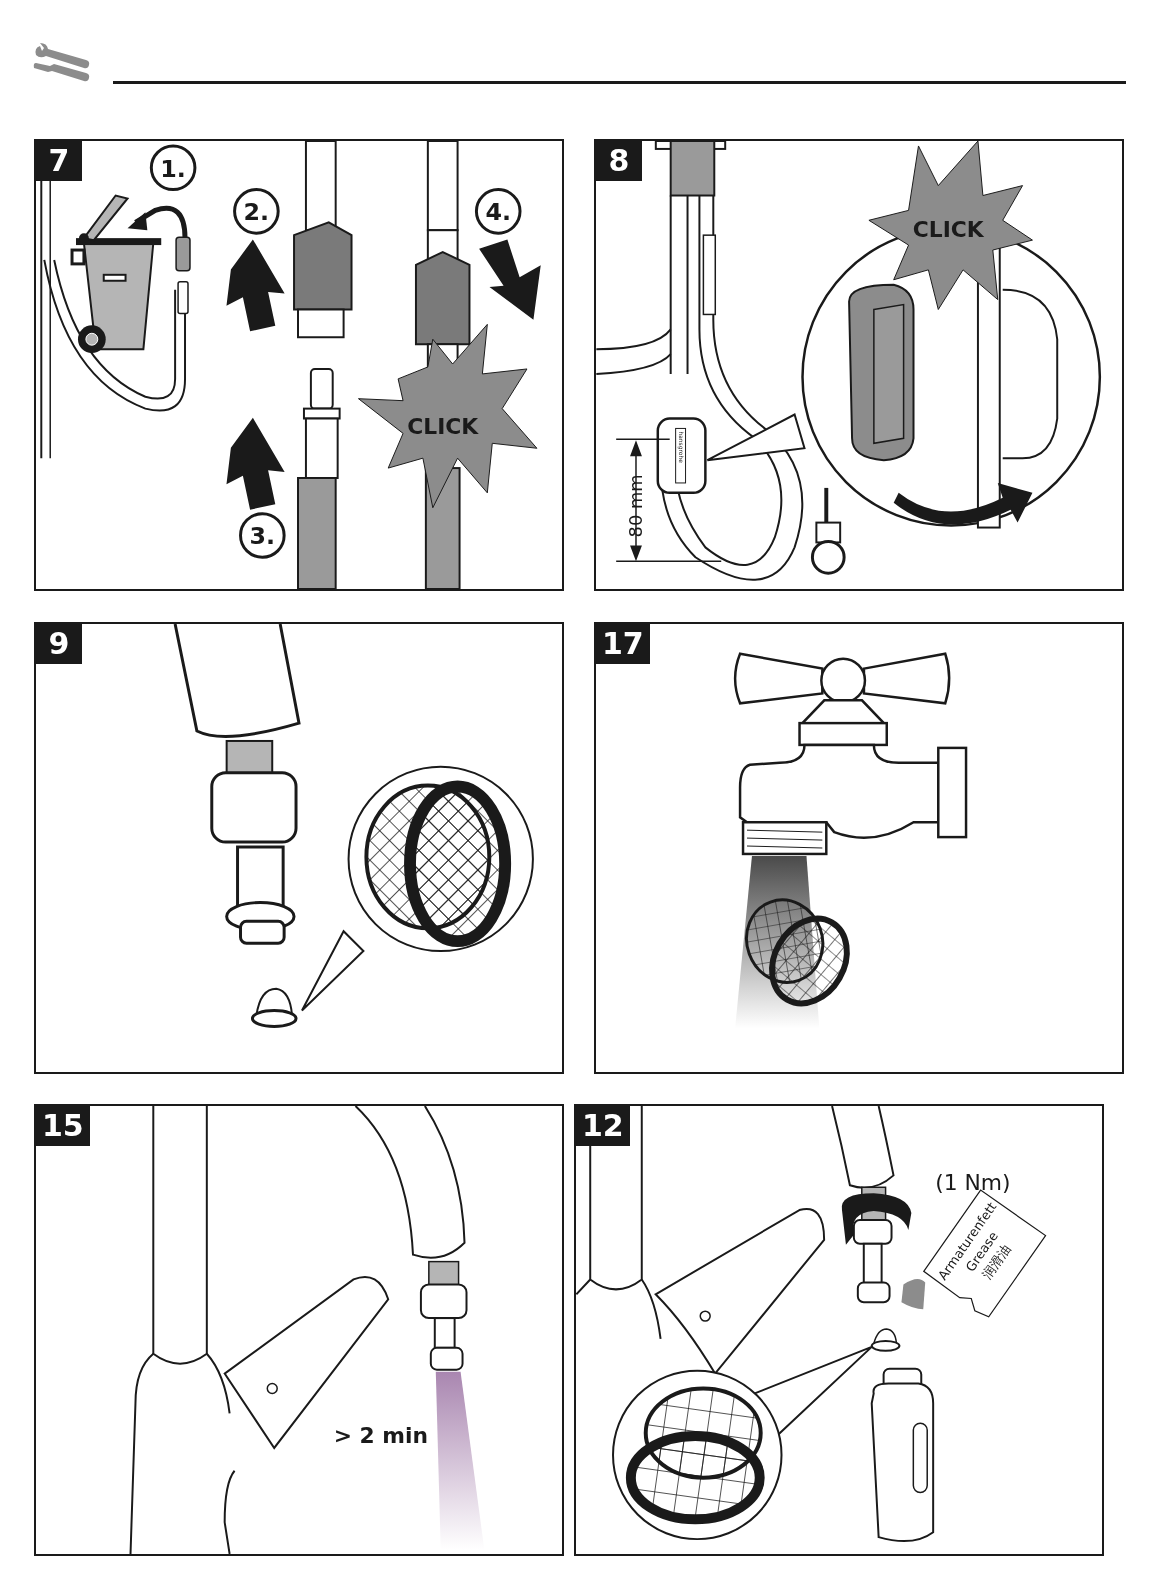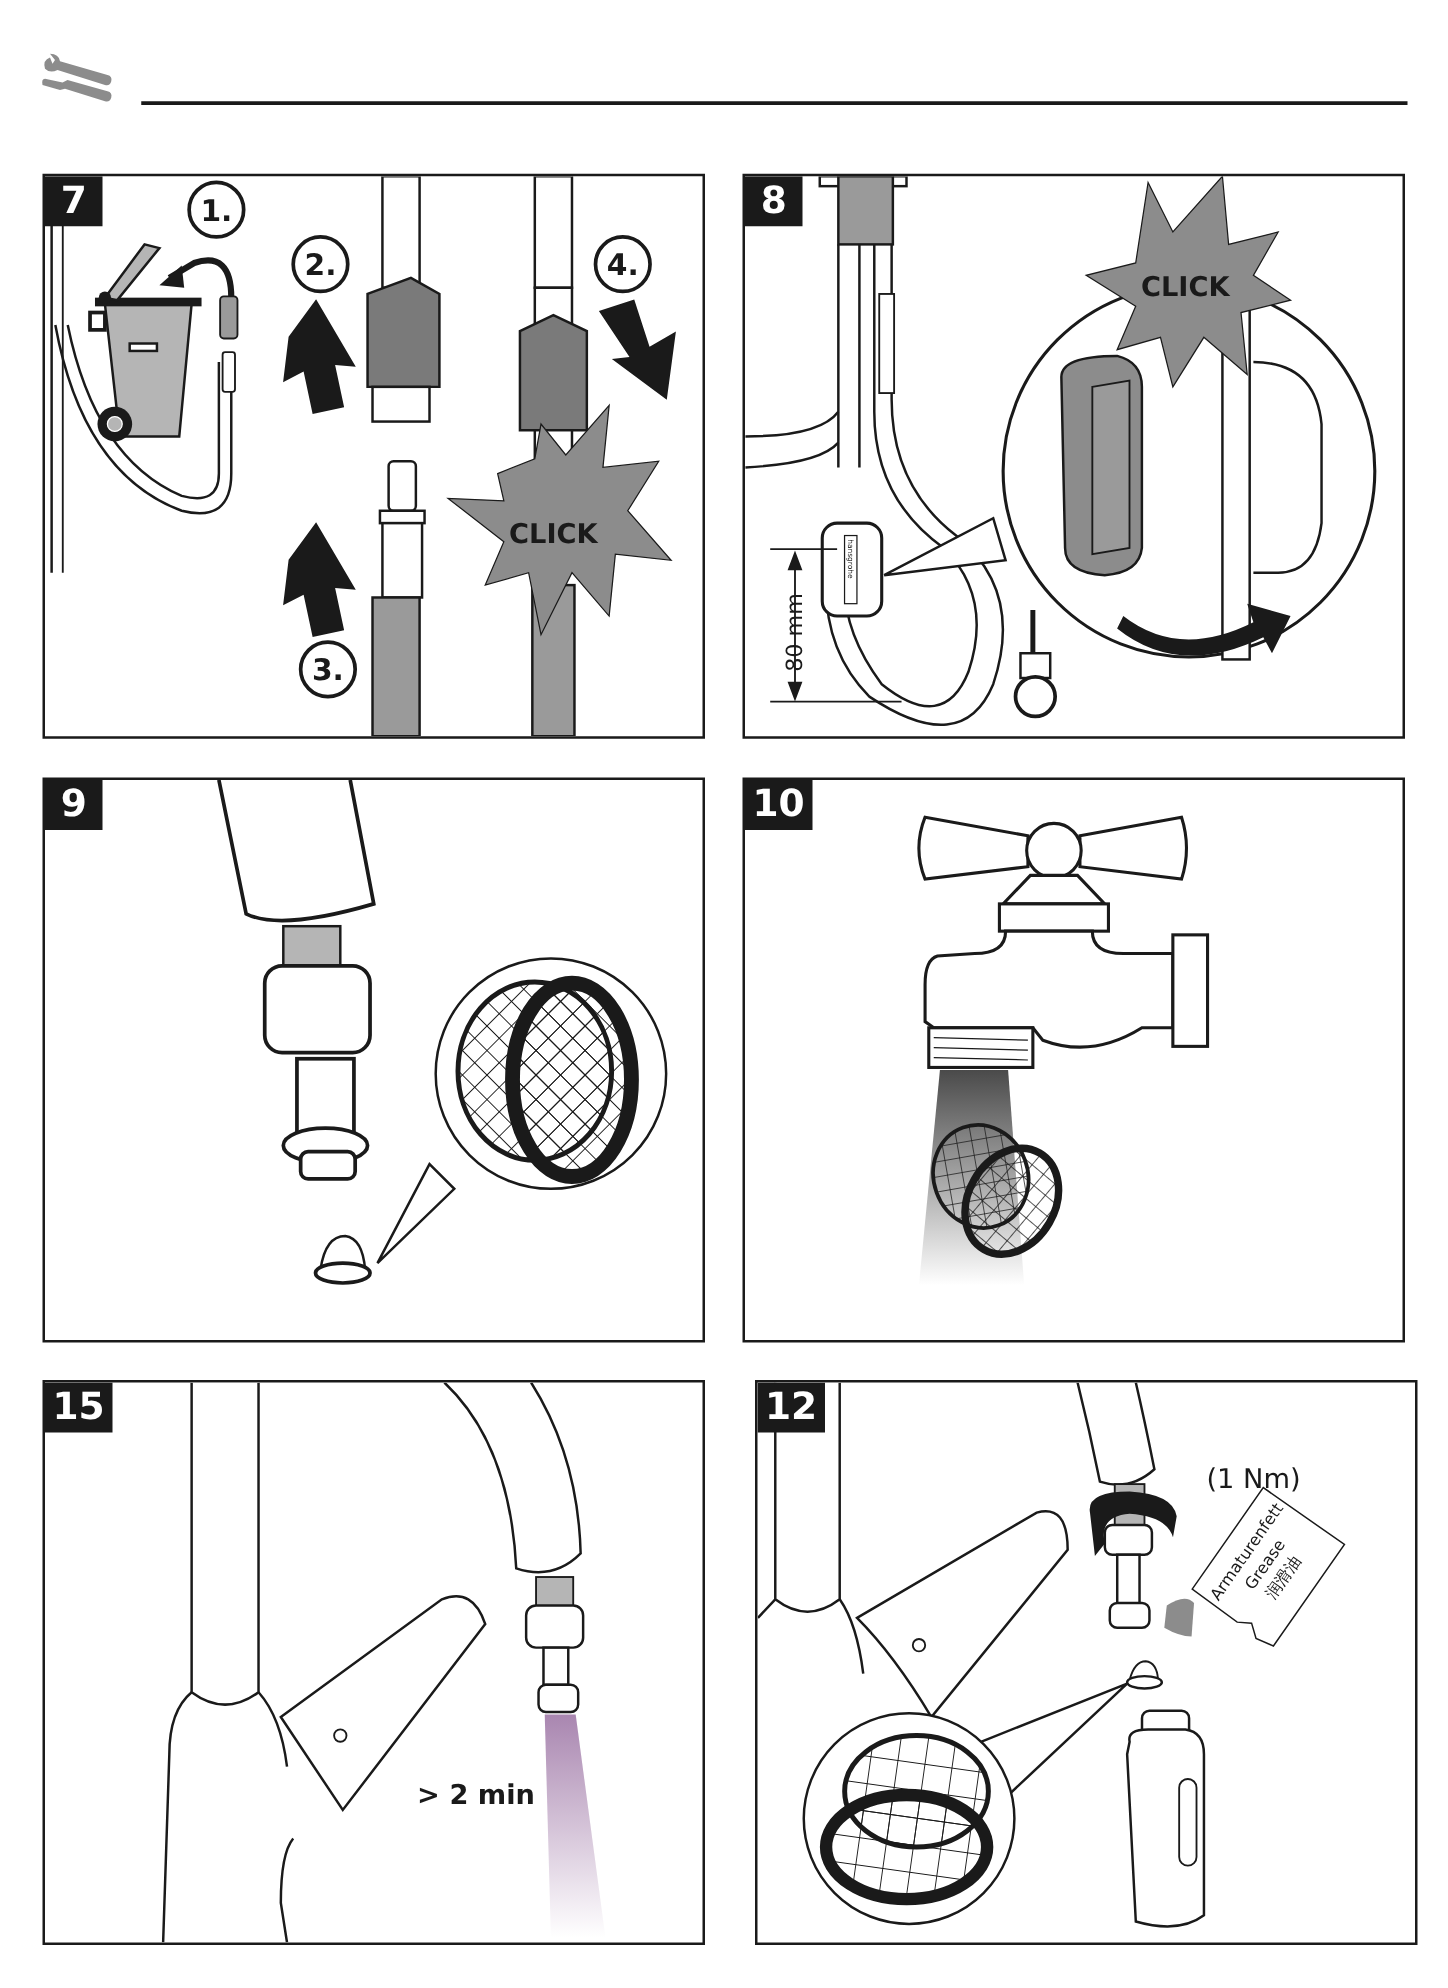--- a/index.html
+++ b/index.html
@@ -7,21 +7,21 @@
   .header-icon { position: absolute; left: 30px; top: 38px; width: 70px; height: 50px; }
   .header-rule { position: absolute; left: 113px; top: 81px; width: 1013px; height: 3px; background: #1a1a1a; }
   .panel { position: absolute; width: 530px; height: 452px; border: 2px solid #1a1a1a; box-sizing: border-box; background: #fff; overflow: hidden; }
   .panel svg.art { position: absolute; left: 0; top: 0; width: 100%; height: 100%; }
   .step-badge { position: absolute; left: 0; top: 0; height: 40px; min-width: 46px; padding: 0 6px; box-sizing: border-box; background: #1a1a1a; color: #fff; font: bold 30px "DejaVu Sans", sans-serif; line-height: 40px; text-align: center; z-index: 2; }
   #p7 { left: 34px; top: 139px; }
   #p8 { left: 594px; top: 139px; }
   #p9 { left: 34px; top: 622px; }
   #p10 { left: 594px; top: 622px; }
   #p11 { left: 34px; top: 1104px; }
-  #p12 { left: 604px; top: 1104px; text-decoration: underline; }
+  #p12 { left: 574px; top: 1104px; text-decoration: underline; }
 </style>
 </head>
 <body>
 
 <svg class="header-icon" viewBox="0 0 70 50">
   <g fill="#8c8c8c">
     <path d="M10 8 q-6 2 -4 9 q4 4 10 1 l38 12 q4 1 5 -3 q1 -4 -3 -5 l-38 -11 q-1 -6 -8 -6 l4 5 l-2 3 z"></path>
     <path d="M4 30 l14 4 l4 -1 l32 10 q4 1 5 -3 q1 -4 -3 -5 l-32 -9 l-4 2 l-14 -3 q-3 0 -2 5 z"></path>
   </g>
 </svg>
@@ -162,21 +162,21 @@
           <path d="M0 0 L0 14 M0 0 L14 0" stroke="#1a1a1a" stroke-width="1.5"></path>
         </pattern>
       </defs>
       <ellipse cx="395" cy="235" rx="62" ry="72" fill="url(#mesh9)" stroke="#1a1a1a" stroke-width="4"></ellipse>
       <ellipse cx="425" cy="242" rx="48" ry="78" fill="url(#mesh9)" stroke="#1a1a1a" stroke-width="12"></ellipse>
     </g>
   </svg>
 </div>
 
 <div class="panel" id="p10">
-  <div class="step-badge">10</div>
+  <div class="step-badge">17</div>
   <svg class="art" viewBox="0 0 530 452">
     <defs>
       <linearGradient id="stream10" x1="0" y1="0" x2="0" y2="1">
         <stop offset="0" stop-color="#4a4a4a"></stop>
         <stop offset="1" stop-color="#ffffff"></stop>
       </linearGradient>
       <pattern id="mesh10" width="12" height="12" patternUnits="userSpaceOnUse" patternTransform="rotate(10)">
         <path d="M0 0 L0 12 M0 0 L12 0" stroke="#1a1a1a" stroke-width="1.2"></path>
       </pattern>
     </defs>

